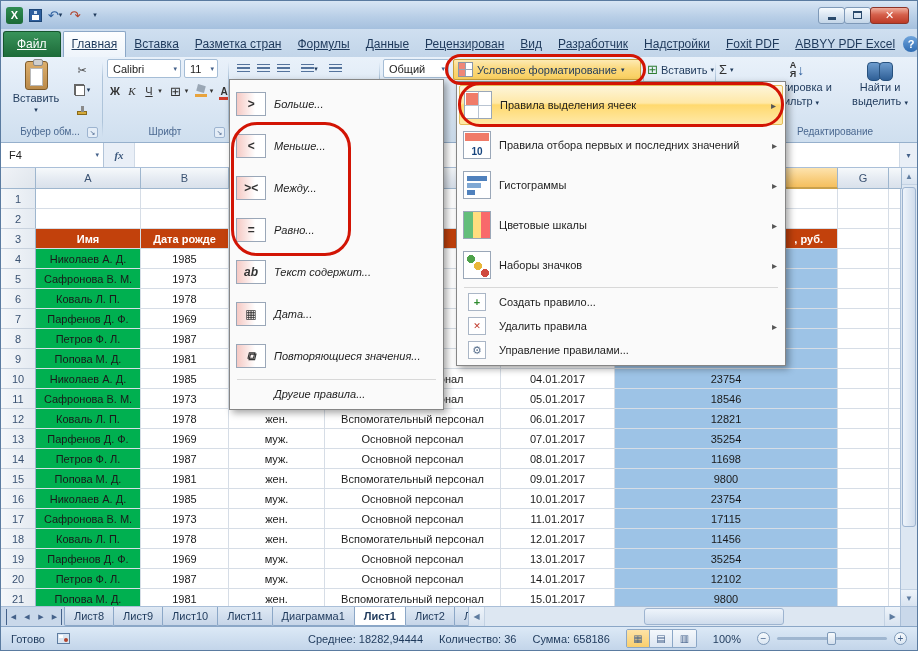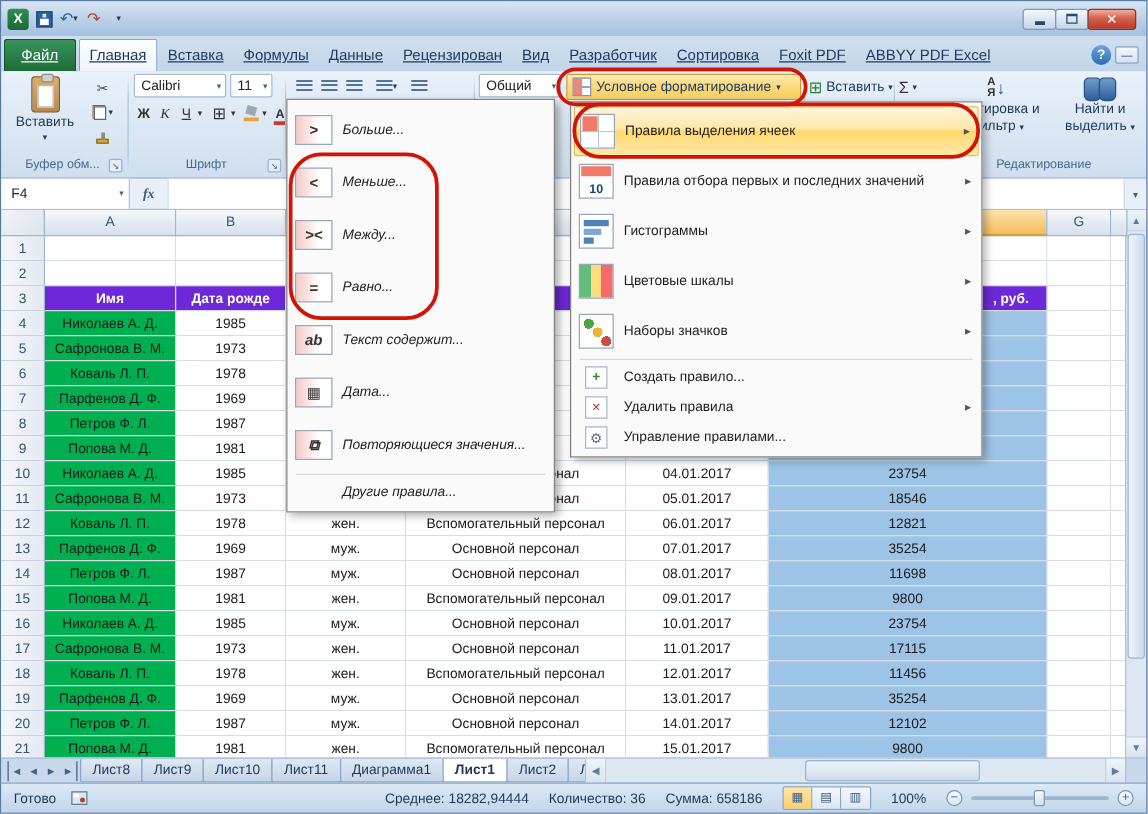--- a/index.html
+++ b/index.html
@@ -114,21 +114,21 @@
   .colhead.sel{background:linear-gradient(#fde3ae,#f8cd7c 60%,#f5bf5e);border-bottom:2px solid #caa14c;color:#4c3a12;}
   .gridrows{position:absolute;top:188px;left:0;width:901px;height:417px;overflow:hidden;background:#fff;}
   .grow{display:flex;height:20px;}
   .rowhead{width:35px;flex:none;background:linear-gradient(90deg,#f4f7fa,#e4eaf1);
     border-right:1px solid #9eb6ce;border-bottom:1px solid #c8d2de;
     display:flex;align-items:center;justify-content:center;color:#3a5272;}
   .cell{border-right:1px solid #d6dde6;border-bottom:1px solid #d6dde6;display:flex;align-items:center;
     justify-content:center;overflow:hidden;white-space:nowrap;flex:none;background:#fff;}
   .cell.green{background:#00b050;}
   .cell.blue{background:#9dc3e6;}
-  .cell.maroon{background:#6d28d9;color:#fff;font-weight:bold;}
+  .cell.maroon{background:#c2410c;color:#fff;font-weight:bold;}
   .cell.maroon.rub{justify-content:flex-end;padding-right:14px;}
   .vscroll{position:absolute;right:0;top:167px;width:17px;height:438px;background:#dde7f2;border-left:1px solid #aabfd8;}
   .varr{height:17px;display:flex;align-items:center;justify-content:center;color:#5e7ca0;font-size:8px;
     border-bottom:1px solid #c3d2e3;background:linear-gradient(#eef4fa,#d8e3f0);}
   .varr.bot{position:absolute;bottom:0;left:0;right:0;border-top:1px solid #c3d2e3;border-bottom:none;}
   .vthumb{position:absolute;left:1px;right:1px;top:19px;height:340px;
     background:linear-gradient(90deg,#eef4fb,#cfdcec);border:1px solid #9db4d0;border-radius:3px;}
 
   
   .sheetbar{position:absolute;top:605px;left:0;right:0;height:20px;background:#c9d8ea;
@@ -256,26 +256,27 @@
           <span>✕</span>
         </div>
     </div>
   </div>
 
   <div class="tabrow">
     <div class="tabs-strip" id="tabsStrip">
         <div class="tab file">Файл</div>
         <div class="tab active">Главная</div>
         <div class="tab">Вставка</div>
+        <div class="tab">Разметка стран</div>
         <div class="tab">Формулы</div>
         <div class="tab">Данные</div>
         <div class="tab">Рецензирован</div>
         <div class="tab">Вид</div>
         <div class="tab">Разработчик</div>
-        <div class="tab">Сортировка</div>
+        <div class="tab">Надстройки</div>
         <div class="tab">Foxit PDF</div>
         <div class="tab">ABBYY PDF Excel</div>
       </div>
     <div class="tabrow-right">
       <span class="helpbtn">?</span>
       <span class="mini">—</span>
 
     </div>
   </div>
 

